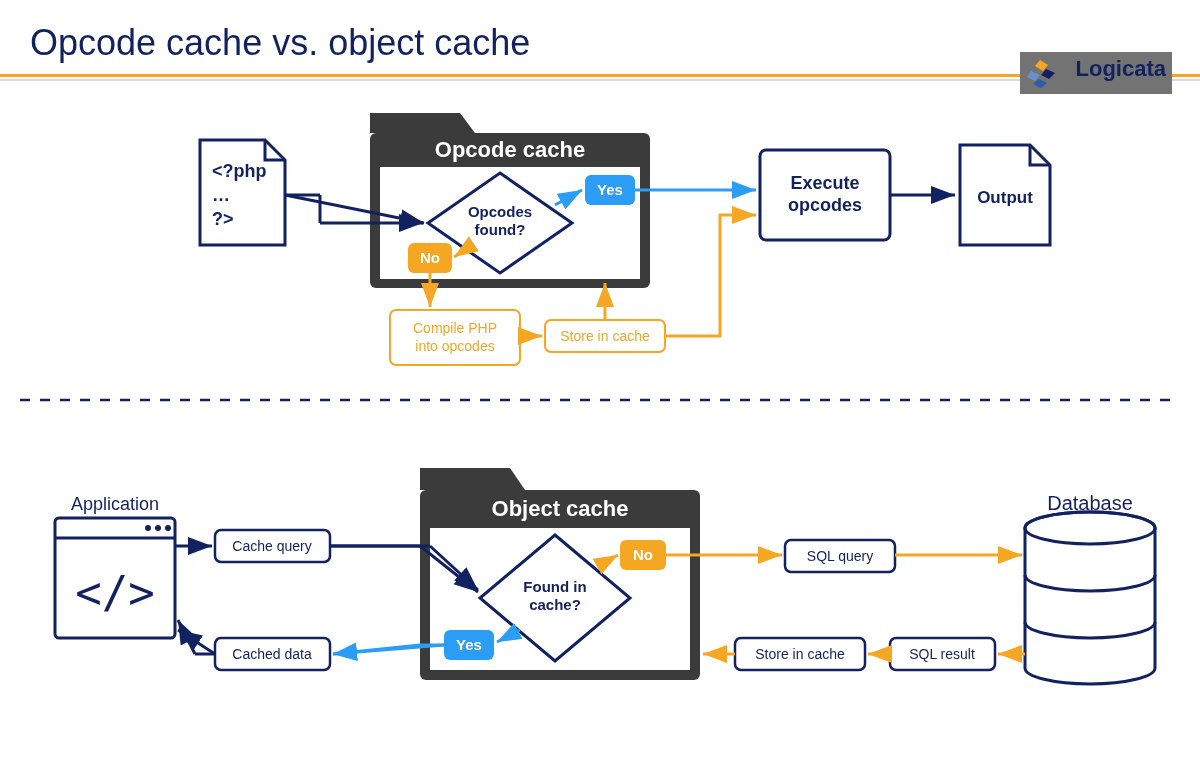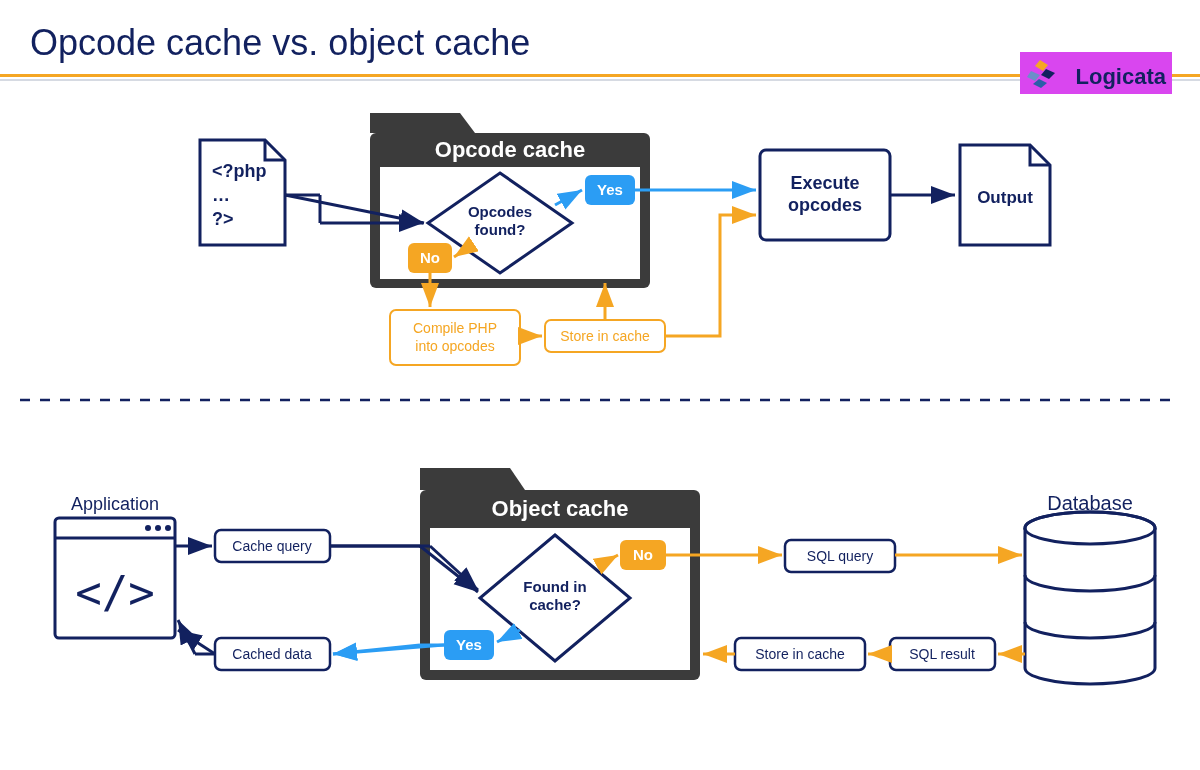--- a/index.html
+++ b/index.html
@@ -33,23 +33,23 @@
     left: 0;
     width: 1200px;
     height: 2px;
     background: #d6dae2;
   }
   .logo {
     position: absolute;
     top: 52px;
     right: 28px;
     display: flex;
-    align-items: flex-end;
+    align-items: flex-start;
     gap: 16px;
-    background:#d946ef;
+    background:#737373;
     padding:4px 6px;
   }
   .logo span {
     font-size: 22px;
     font-weight: 700;
     color: #12215f;
   }
   svg.stage {
     position: absolute;
     left: 0;

